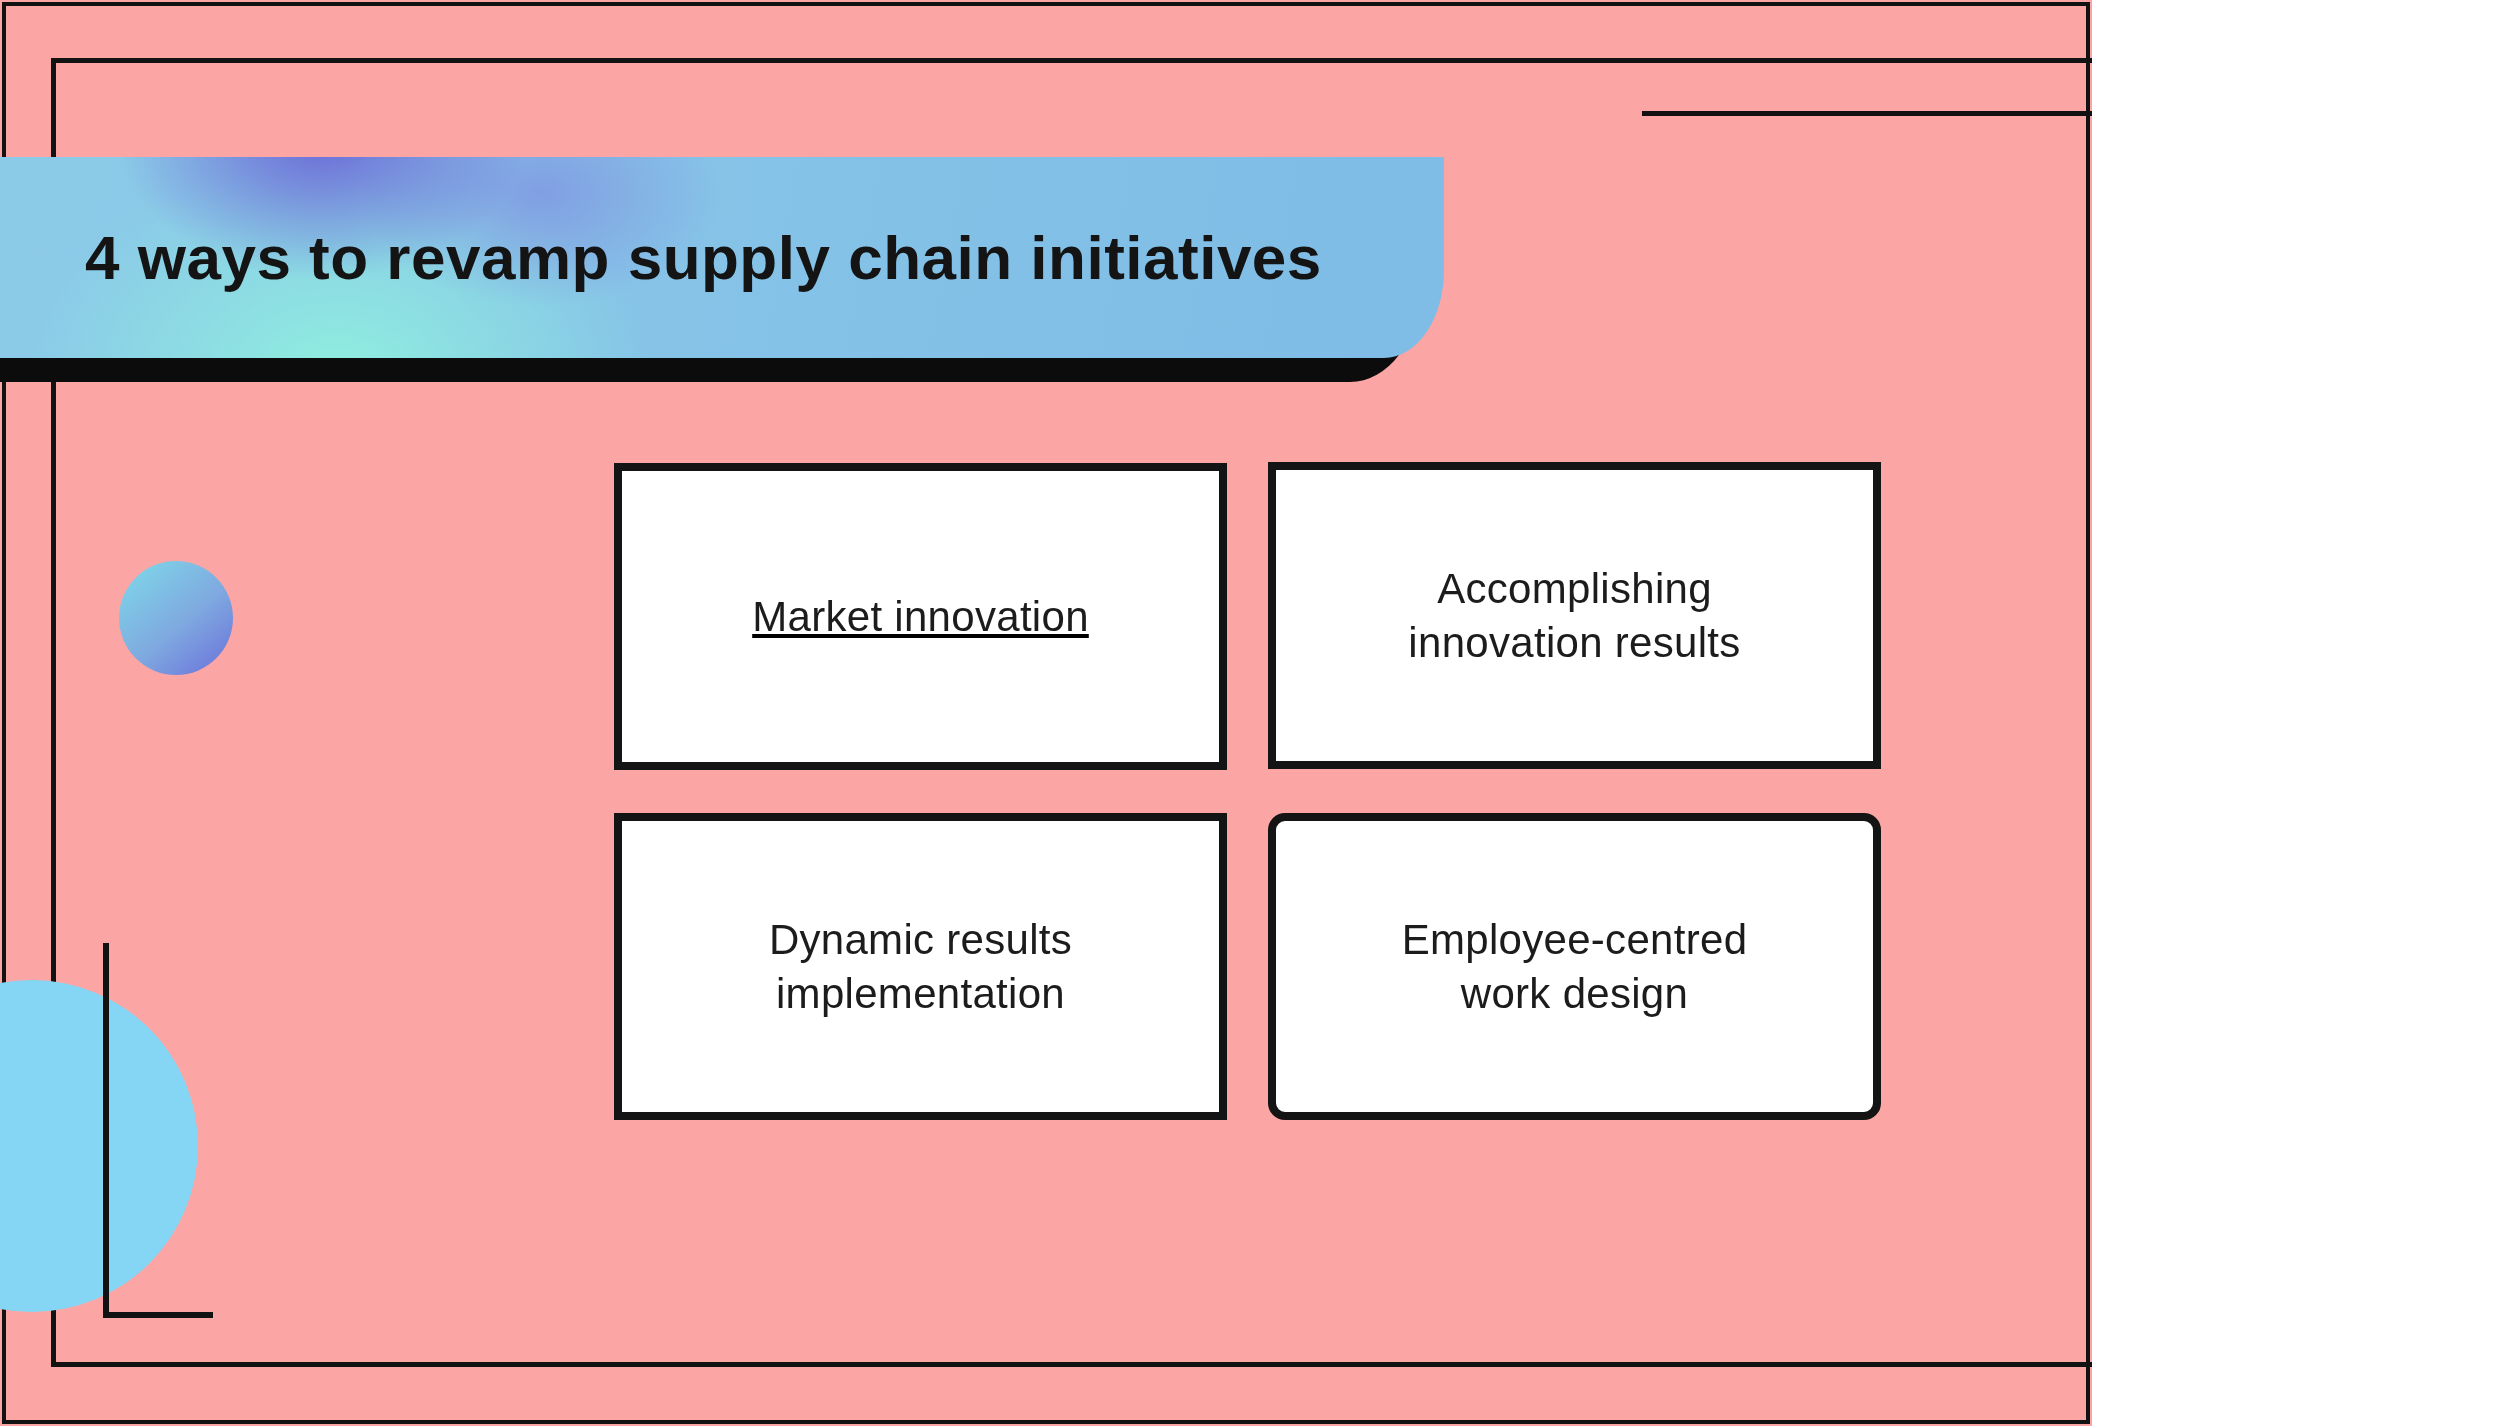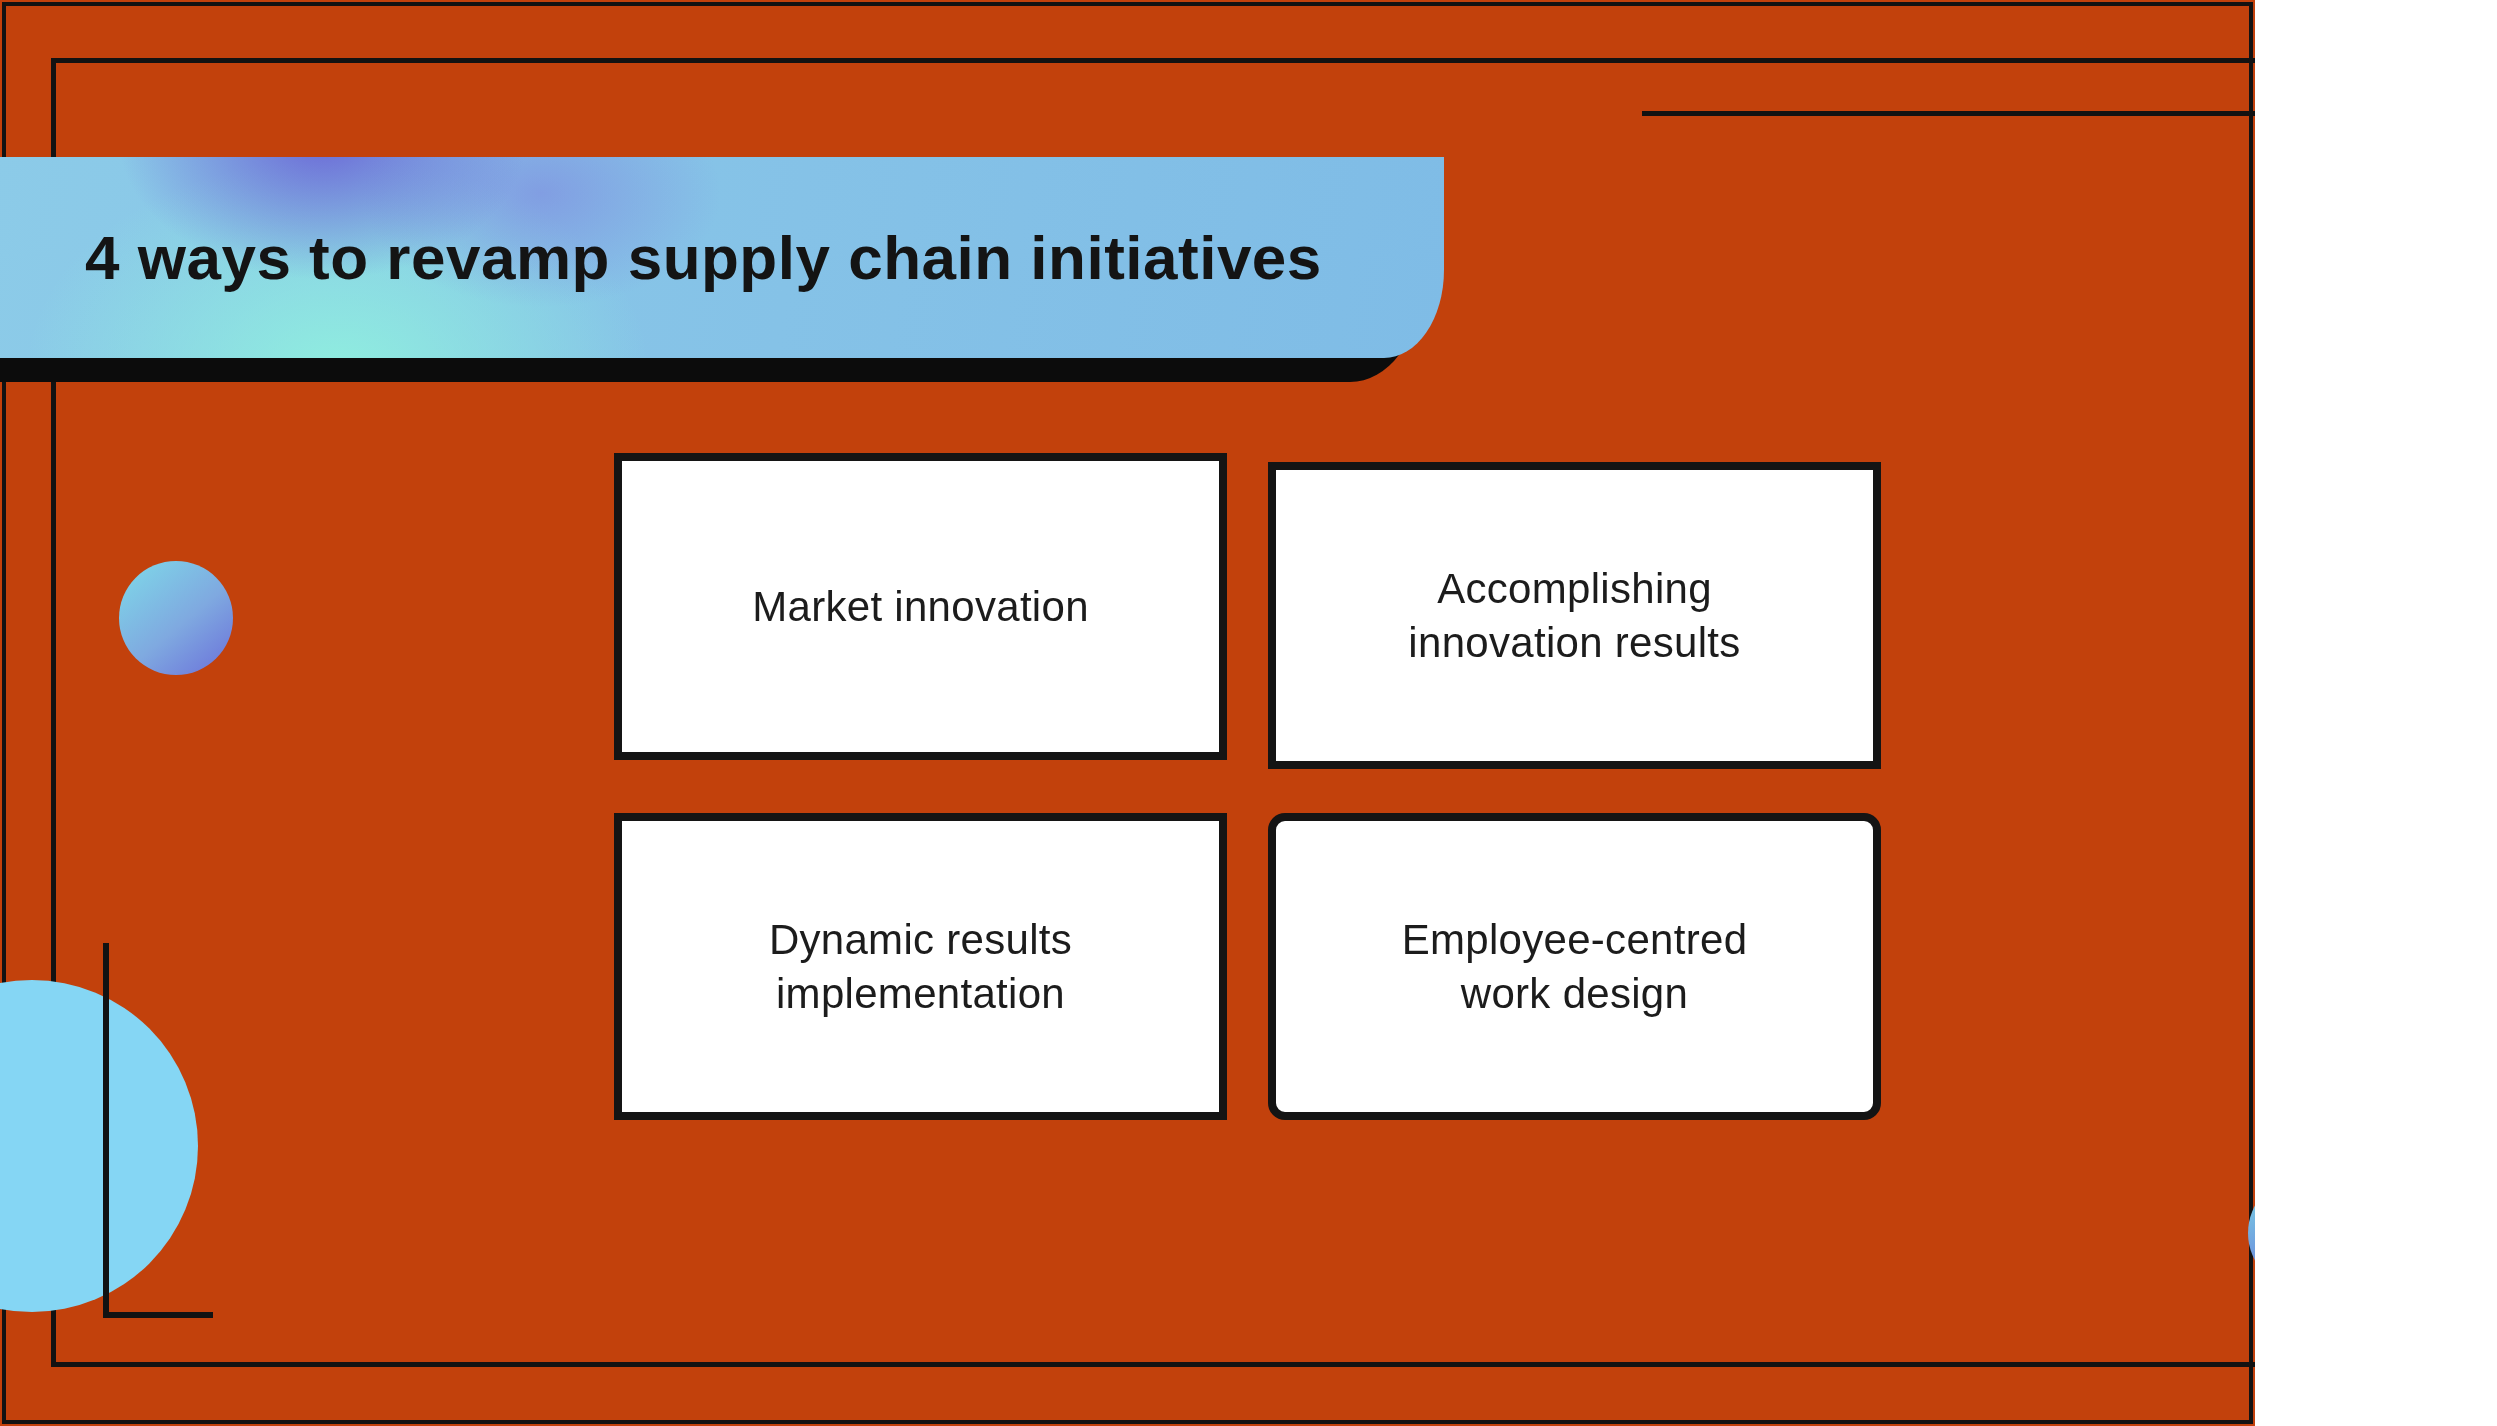--- a/index.html
+++ b/index.html
@@ -3,23 +3,23 @@
 <meta charset="utf-8">
 <style>
   html, body {
     margin: 0;
     padding: 0;
     background: #ffffff;
     font-family: "Liberation Sans", "DejaVu Sans", sans-serif;
   }
   .slide {
     position: relative;
-    width: 2255px;
+    width: 2092px;
     height: 1426px;
-    background: #c2410c;
+    background: #fca5a5;
     overflow: hidden;
   }
 
   
   .outer-border {
     position: absolute;
     inset: 2px;
     border: 4px solid #121212;
   }
 
@@ -141,21 +141,21 @@
     position: absolute;
     width: 613px;
     height: 307px;
     border: 8px solid #141414;
     box-sizing: border-box;
     background: #ffffff;
     display: flex;
     align-items: center;
     justify-content: center;
   }
-  .box-1 { left: 614px;  top: 453px; }
+  .box-1 { left: 614px;  top: 463px; text-decoration: underline; }
   .box-2 { left: 1268px; top: 462px; }
   .box-3 { left: 614px;  top: 813px; }
   .box-4 { left: 1268px; top: 813px; border-radius: 17px; }
   .box-label {
     font-size: 42px;
     font-weight: 400;
     line-height: 1.28;
     color: #1c1c1c;
     text-align: center;
     letter-spacing: 0.3px;

